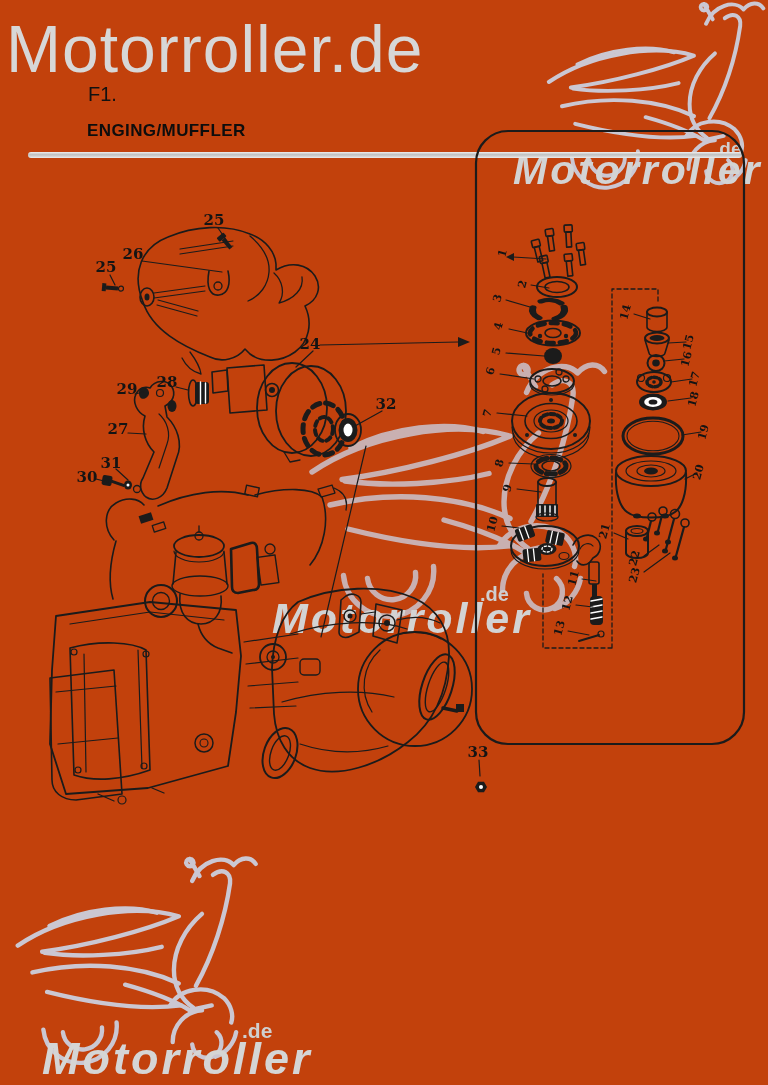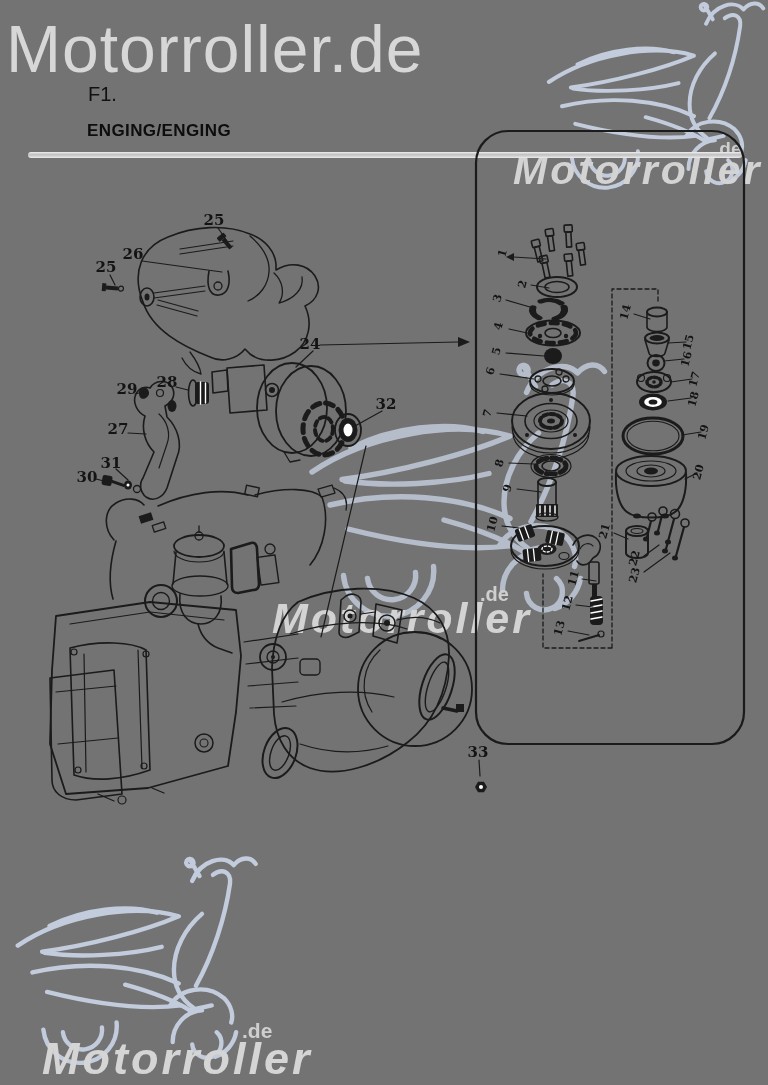--- a/index.html
+++ b/index.html
@@ -1,16 +1,16 @@
 <!DOCTYPE html>
 <html><head>
 <meta charset="utf-8">
 <style>
   html,body{margin:0;padding:0;background:#fff;}
-  .page{position:relative;width:768px;height:1085px;background:#737373;overflow:hidden;
+  .page{position:relative;width:768px;height:1085px;background:#c2410c;overflow:hidden;
         font-family:"Liberation Sans",sans-serif;text-align:right;}
   .wm{position:absolute;white-space:nowrap;line-height:1;z-index:1;}
   .wm-logo{left:6px;top:16px;font-size:66px;letter-spacing:1px;color:#d7d7d7;font-weight:400;}
   .wm-brand{font-style:italic;font-weight:700;letter-spacing:3px;color:#d3d3d3;margin-left:36px;}
   .wm-de{font-weight:700;color:#cfcfcf;}
   .wm-panel{left:477px;top:150px;font-size:41px;}
   .wm-panel-de{left:714px;top:139px;font-size:19px;}
   .wm-mid{left:236px;top:597px;font-size:43px;}
   .wm-mid-de{left:480px;top:584px;font-size:20px;}
   .wm-bottom{left:6px;top:1036px;font-size:45px;color:#d5d5d5;}
@@ -57,21 +57,21 @@
 
   <div class="wm wm-logo">Motorroller.de</div>
   <div class="wm wm-brand wm-panel">Motorroller</div>
   <div class="wm wm-de wm-panel-de">.de</div>
   <div class="wm wm-brand wm-mid">Motorroller</div>
   <div class="wm wm-de wm-mid-de">.de</div>
   <div class="wm wm-brand wm-bottom">Motorroller</div>
   <div class="wm wm-de wm-bottom-de">.de</div>
 
   <div class="fig-label">F1.</div>
-  <div class="heading">ENGING/ENGING</div>
+  <div class="heading">ENGING/MUFFLER</div>
   <div class="divider"></div>
 
   <svg class="art" width="768" height="1085" viewBox="0 0 768 1085">
 
     <g stroke="#1b1b1b" fill="none" stroke-width="1.6" stroke-linecap="round" stroke-linejoin="round">
 
       <g>
         <rect x="476" y="131" width="268" height="613" rx="32" stroke-width="2.2"></rect>
         <path d="M612,648 L612,289 L658,289 L658,304 M612,648 L543,648 L543,574" stroke-dasharray="4 3" stroke-width="1.3"></path>
 

